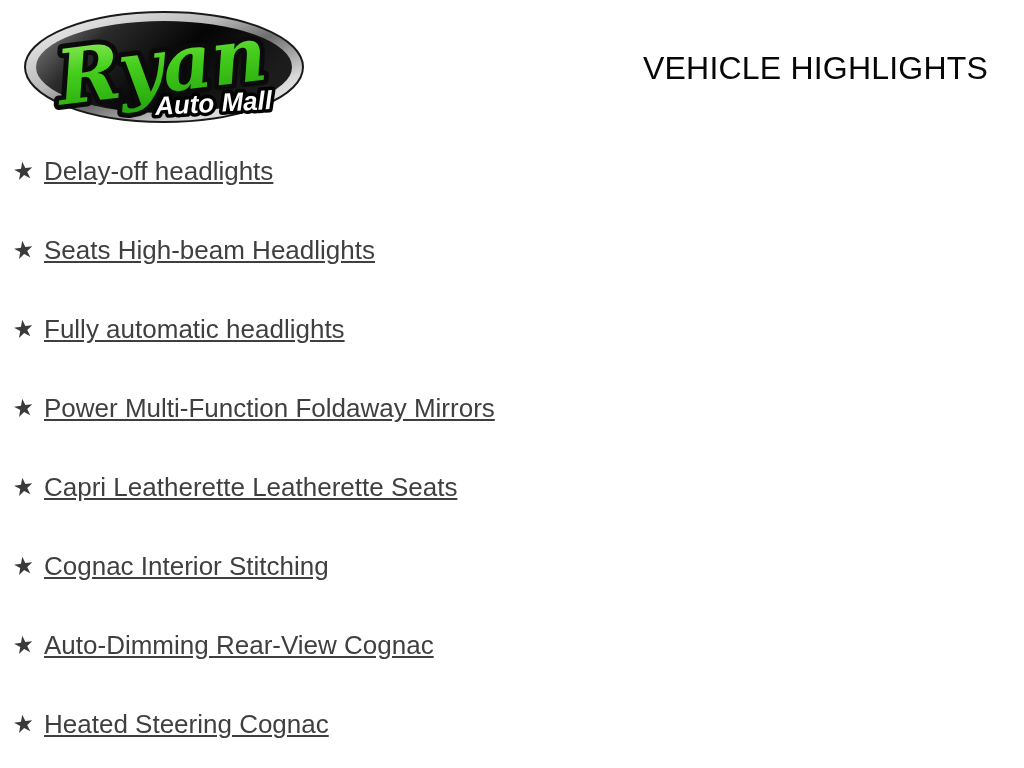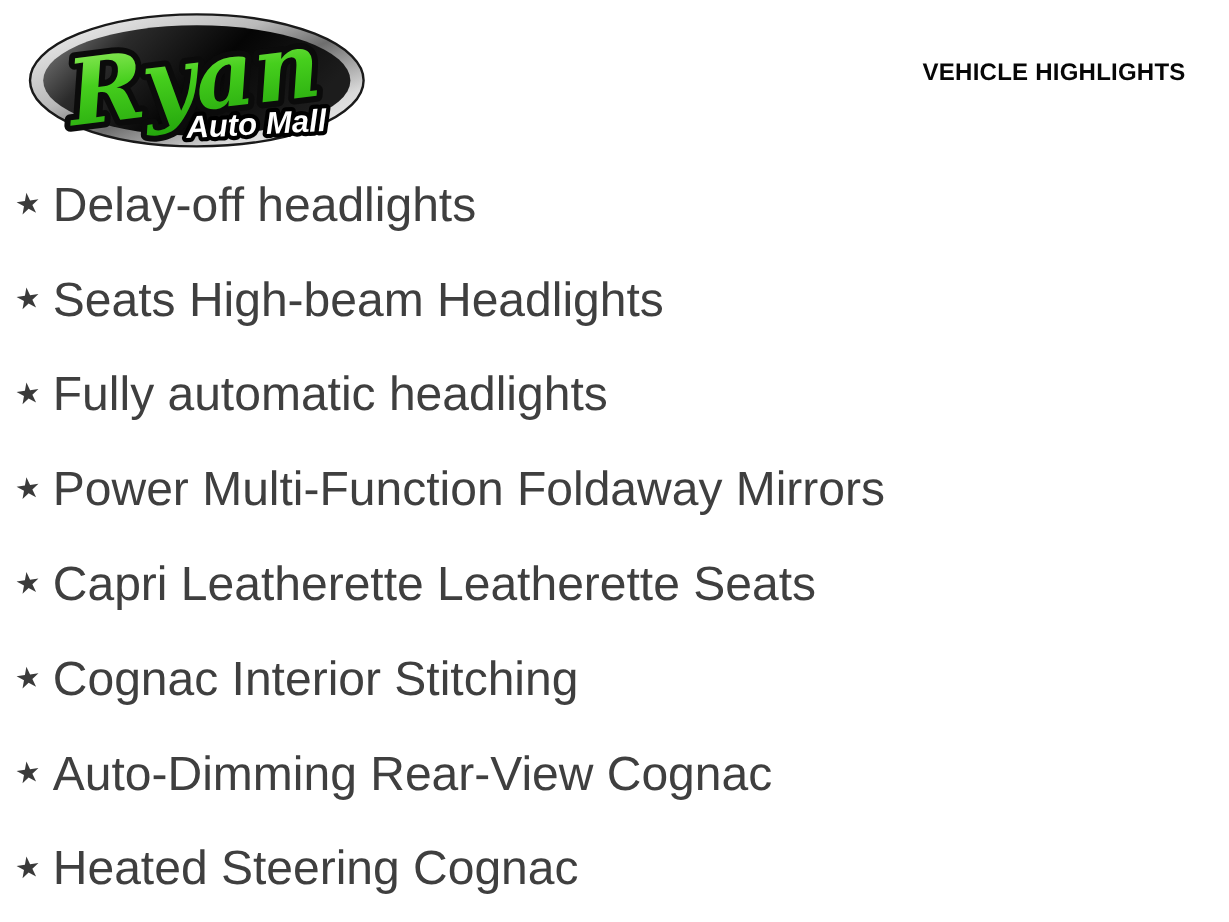--- a/index.html
+++ b/index.html
@@ -20,22 +20,22 @@
     position: absolute;
     left: 22px;
     top: 8px;
     width: 285px;
     height: 118px;
   }
   .page-title {
     position: absolute;
     top: 50px;
     right: 36px;
-    font-size: 20px;
-    font-weight: bold;
+    font-size: 32px;
+    font-weight: normal;
     color: var(--heading_text, #070707);
     white-space: nowrap;
     letter-spacing: 0.2px;
   }
   
   .highlights {
     position: absolute;
     top: 156px;
     left: 11px;
     list-style: none;
@@ -51,24 +51,25 @@
     margin-right: 8px;
     font-size: 24px;
     line-height: 1;
     color: var(--star, #3a3a3a);
     display: flex;
     align-items: center;
     justify-content: center;
     transform: rotate(-8deg);
   }
   .label {
-    font-size: 40px;
+    font-size: 26px;
     line-height: 30px;
     color: var(--item_text, #3f3f3f);
     white-space: nowrap;
+    text-decoration: underline;
   }
   
   .logo-brand-text {
     font-family: "DejaVu Serif", serif;
     font-style: italic;
     font-weight: bold;
   }
   .logo-subtitle-text {
     font-family: "Liberation Sans", sans-serif;
     font-style: italic;

